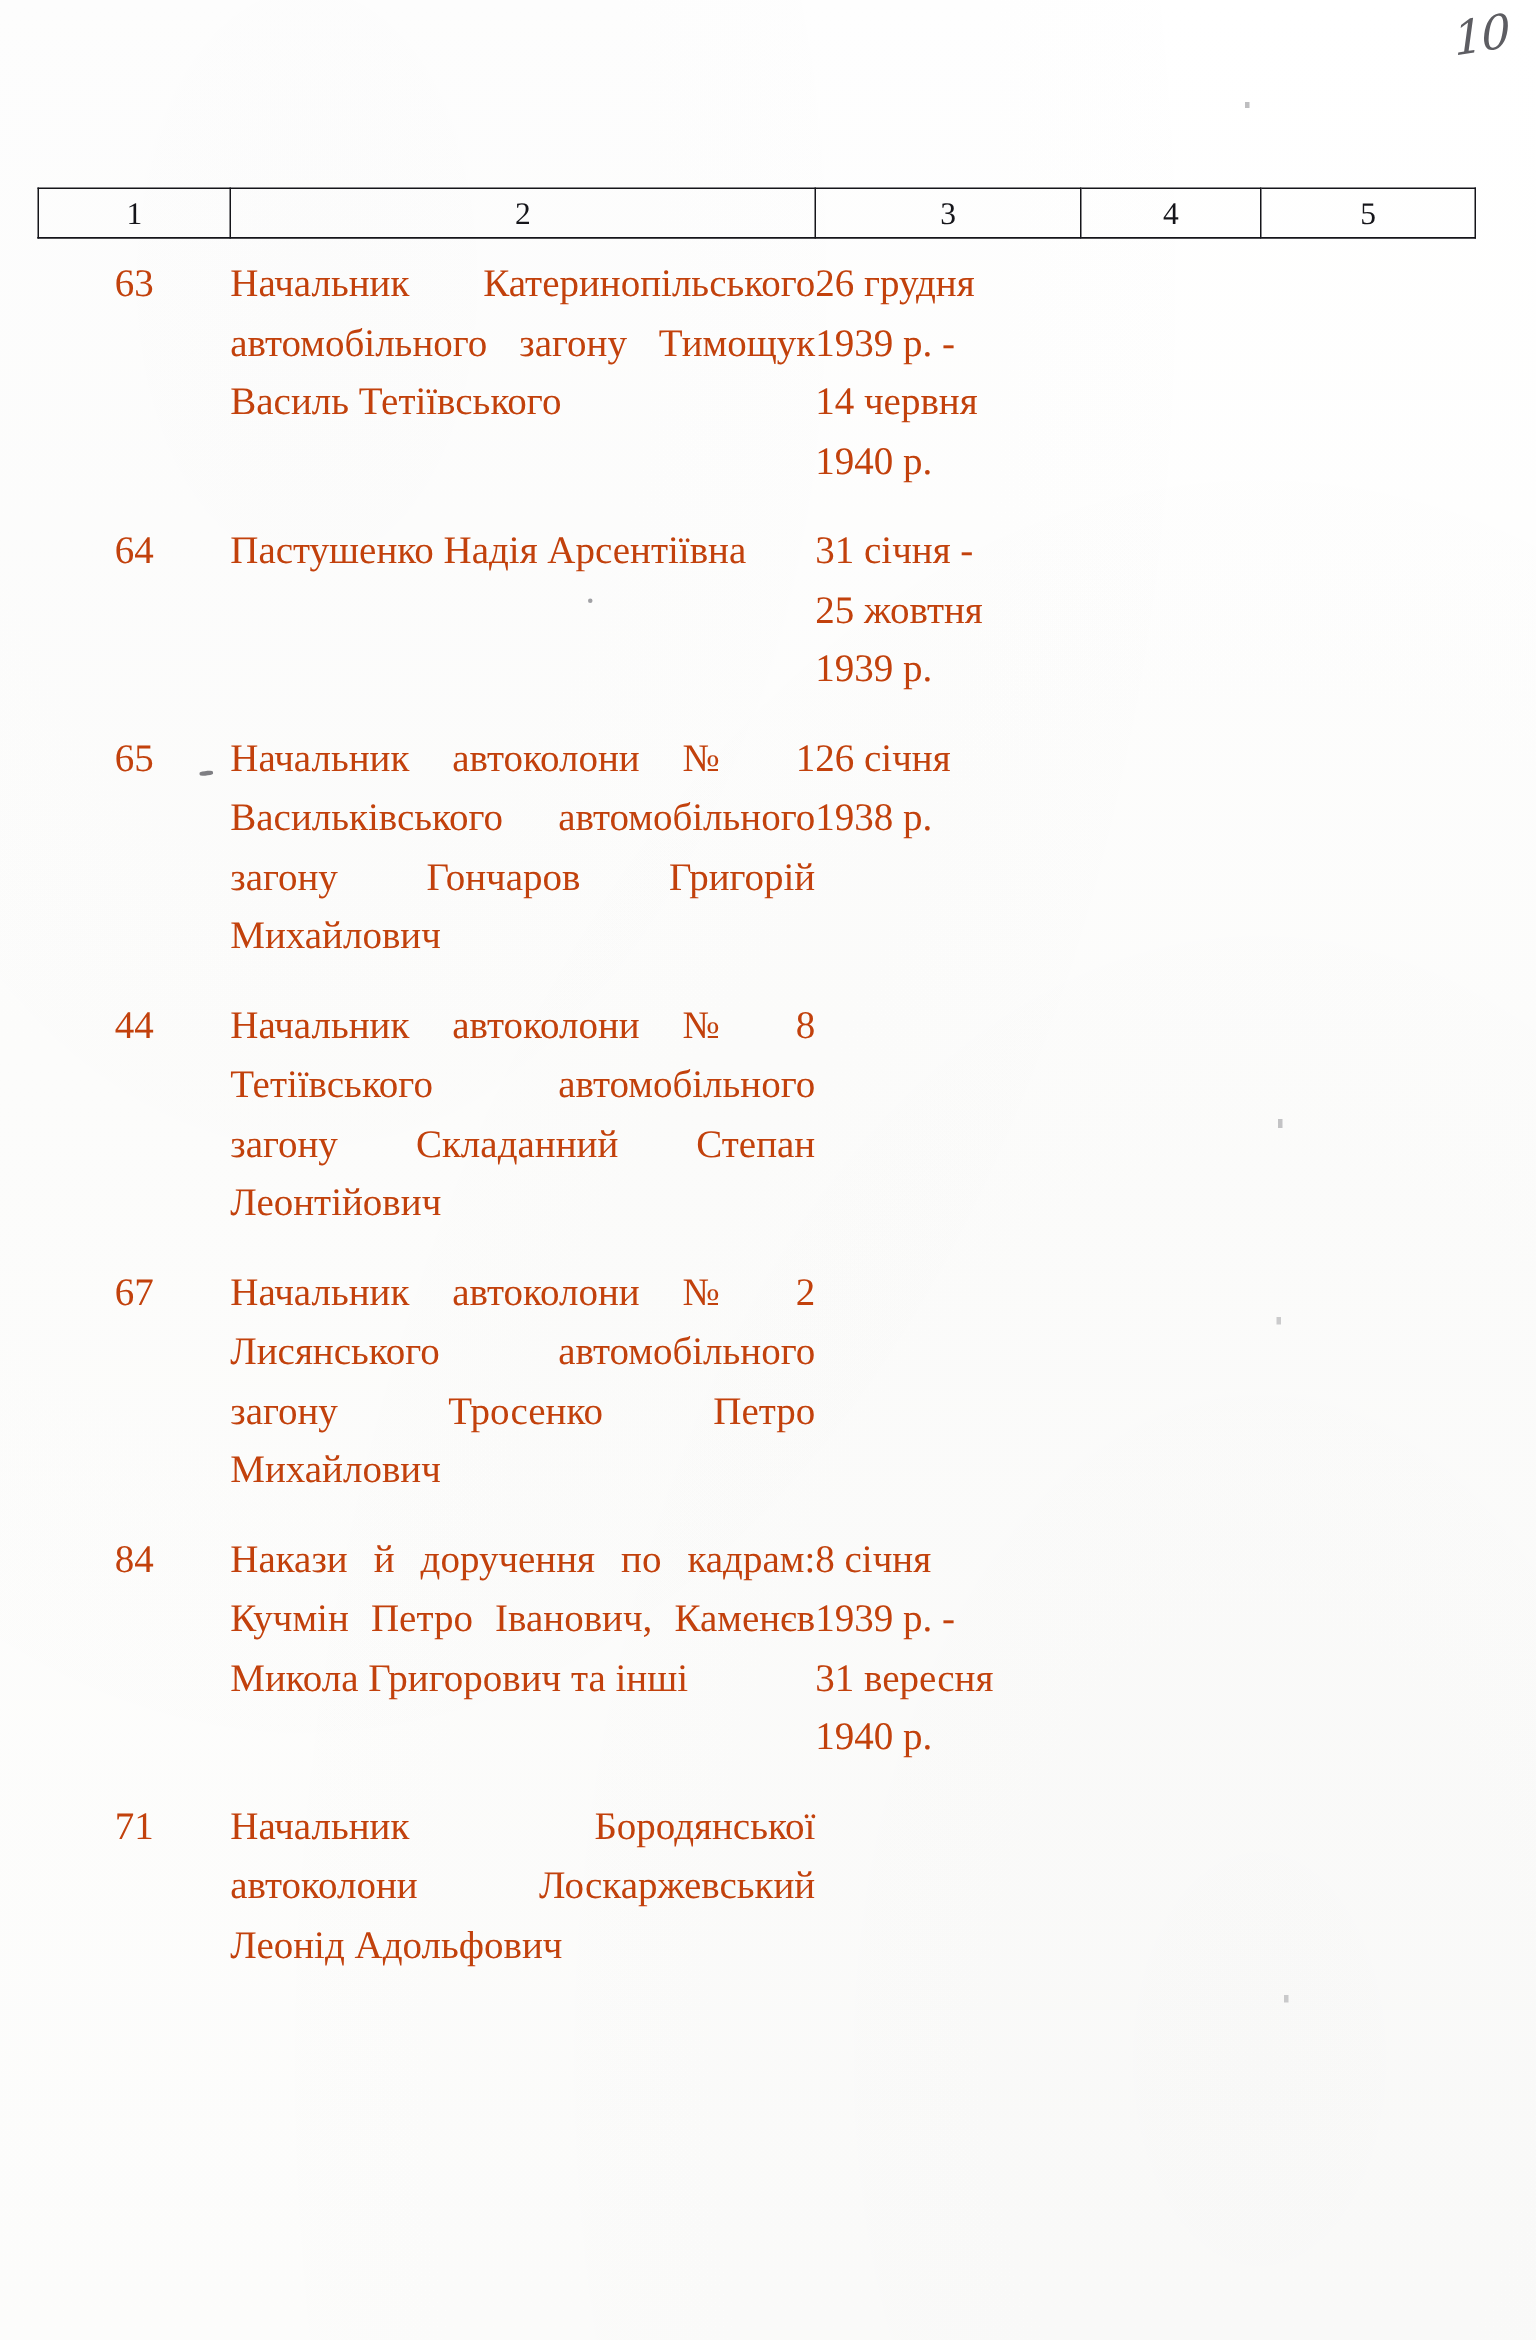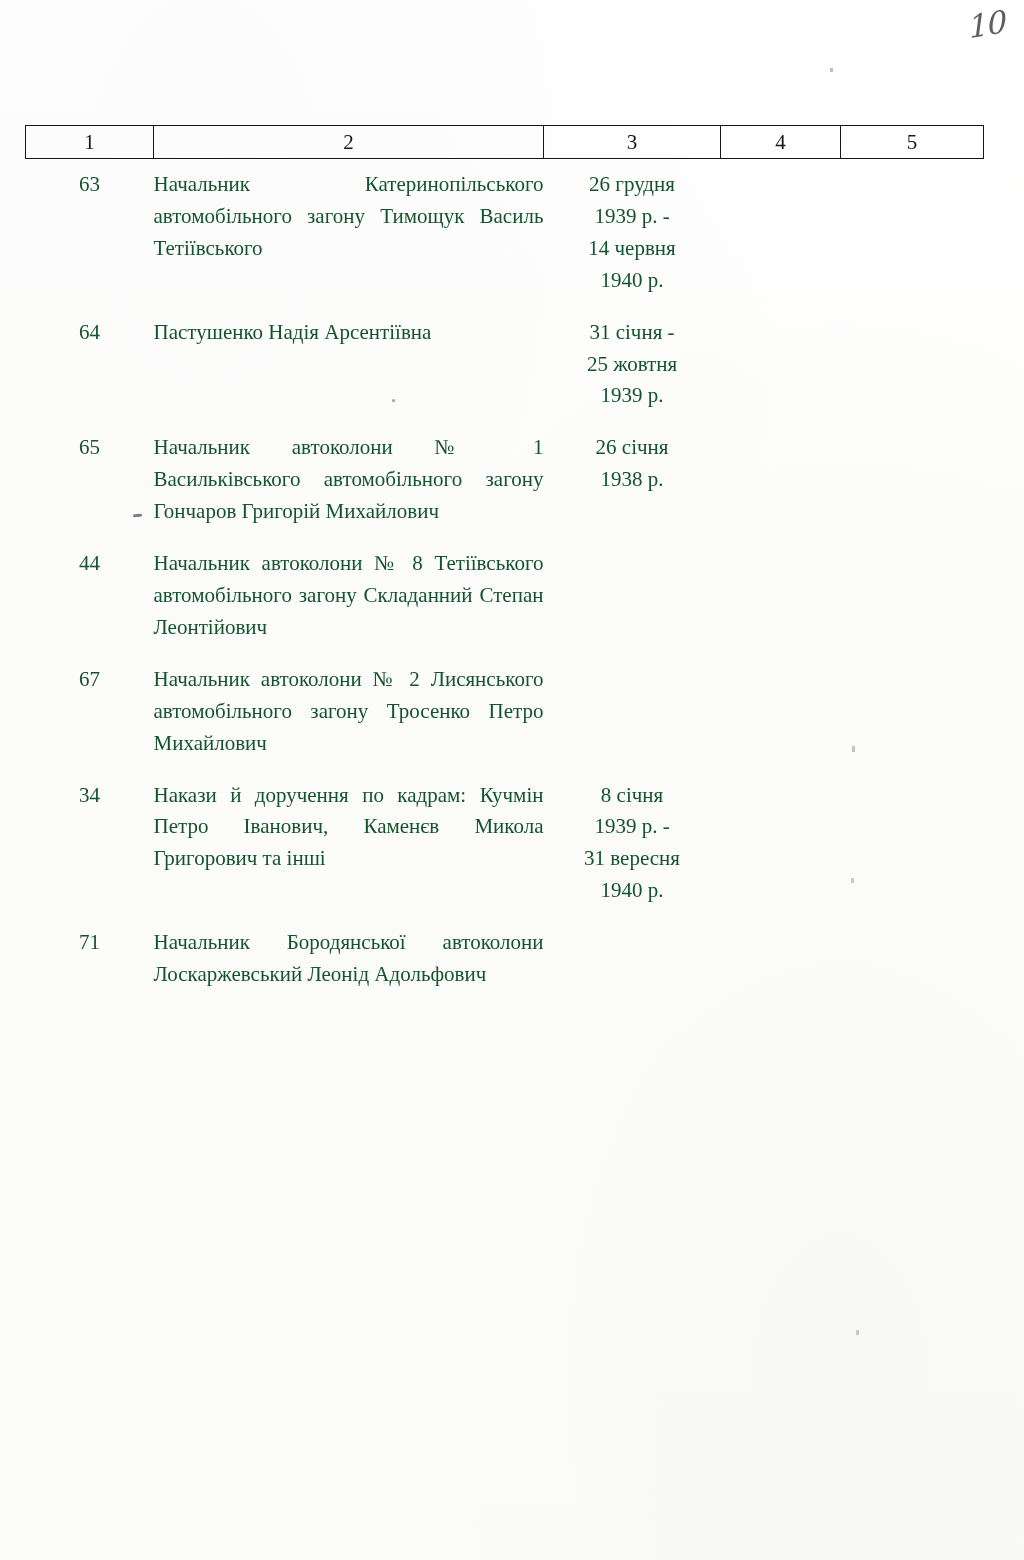--- a/index.html
+++ b/index.html
@@ -74,23 +74,23 @@
   col.c1 { width: 128px; }
   col.c2 { width: 390px; }
   col.c3 { width: 177px; }
   col.c4 { width: 120px; }
   col.c5 { width: 143px; }
 
   table.doc tbody td {
     border: none;
     vertical-align: top;
     padding: 0;
-    font-size: 21px;
+    font-size: 26px;
     line-height: 1.52;
-    color: #14532d;
+    color: #c2410c;
   }
 
   tbody tr.entry > td {
     padding-top: 20px;
   }
   tbody tr.entry:first-child > td {
     padding-top: 10px;
   }
 
   td.num {
@@ -100,21 +100,21 @@
 
   td.desc {
     text-align: justify;
     text-align-last: left;
     padding-right: 14px;
     padding-left: 12px;
     hyphens: none;
   }
 
   td.dates {
-    text-align: center;
+    text-align: left;
     padding-right: 22px;
     white-space: pre-line;
     line-height: 1.52;
   }
 
   td.notes, td.extra { }
 
   
   .speck {
     position: absolute;
@@ -243,21 +243,21 @@
             <td class="extra"></td>
           </tr>
           <tr class="entry">
             <td class="num">67</td>
             <td class="desc">Начальник автоколони № 2 Лисянського автомобільного загону Тросенко Петро Михайлович</td>
             <td class="dates"></td>
             <td class="notes"></td>
             <td class="extra"></td>
           </tr>
           <tr class="entry">
-            <td class="num">34</td>
+            <td class="num">84</td>
             <td class="desc">Накази й доручення по кадрам: Кучмін Петро Іванович, Каменєв Микола Григорович та інші</td>
             <td class="dates">8 січня
 1939 р. -
 31 вересня
 1940 р.</td>
             <td class="notes"></td>
             <td class="extra"></td>
           </tr>
           <tr class="entry">
             <td class="num">71</td>

